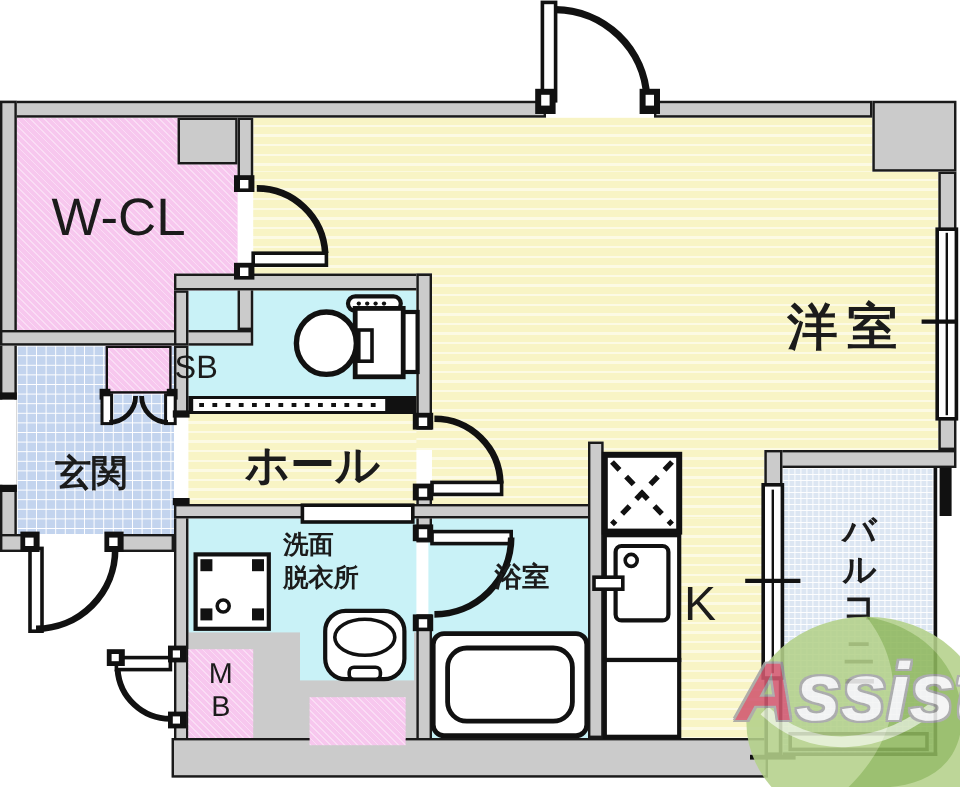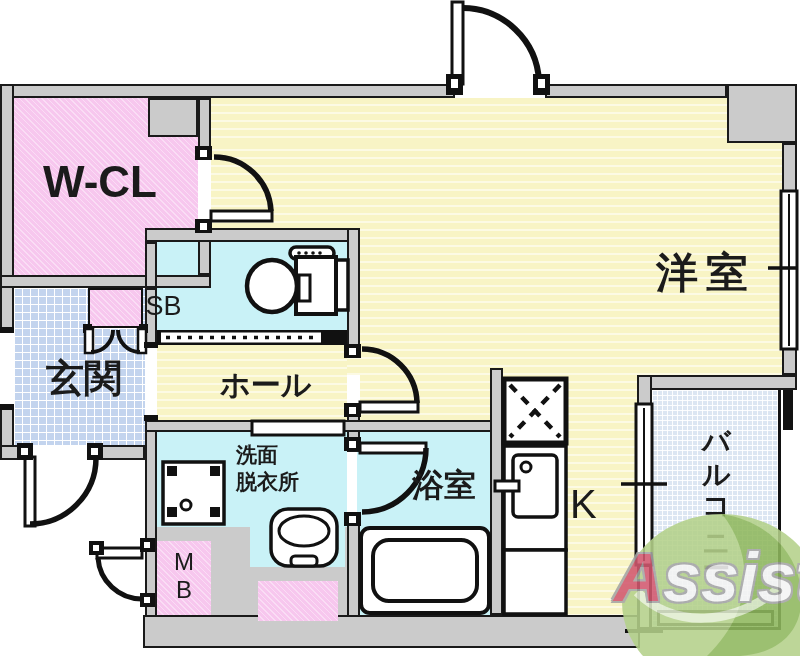--- a/index.html
+++ b/index.html
@@ -193,29 +193,29 @@
       <line x1="510" y1="385" x2="560" y2="437" stroke="#111" stroke-width="4.5" stroke-dasharray="9 8"></line>
       <line x1="560" y1="385" x2="510" y2="437" stroke="#111" stroke-width="4.5" stroke-dasharray="9 8"></line>
       <rect x="504" y="446" width="62" height="104" fill="#fff" stroke="#111" stroke-width="3.5"></rect>
       <rect x="513" y="455" width="44" height="62" rx="5" fill="#fff" stroke="#111" stroke-width="3.5"></rect>
       <circle cx="526" cy="467" r="5" fill="#fff" stroke="#111" stroke-width="3"></circle>
       <rect x="495" y="481" width="24" height="10" fill="#fff" stroke="#111" stroke-width="3"></rect>
       <rect x="504" y="550" width="62" height="64" fill="#fff" stroke="#111" stroke-width="3.5"></rect>
     </g>
   </svg>
 
-  <div class="lbl" style="left:43px;top:158px;font-size:44px;font-weight:700;">W-CL</div>
-  <div class="lbl" style="left:46px;top:358px;font-size:38px;font-family:Liberation Serif, serif;">玄関</div>
+  <div class="lbl" style="left:43px;top:158px;font-size:44px;font-weight:400;">W-CL</div>
+  <div class="lbl" style="left:46px;top:378px;font-size:30px;font-family:Liberation Serif, serif;">玄関</div>
   <div class="lbl" style="left:88px;top:292px;width:55px;text-align:center;font-size:27px;font-weight:500;padding-left:48px;">SB</div>
-  <div class="lbl" style="left:204px;top:368px;font-size:30px;margin-left:16px;">ホール</div>
+  <div class="lbl" style="left:204px;top:368px;font-size:37px;">ホール</div>
   <div class="lbl" style="left:236px;top:441px;width:96px;text-align:left;font-size:21px;line-height:27px;">
     <div>洗面</div>
     <div>脱衣所</div>
   </div>
-  <div class="lbl" style="left:412px;top:468px;font-size:32px;">浴室</div>
+  <div class="lbl" style="left:412px;top:468px;font-size:23px;">浴室</div>
   <div class="lbl" style="left:656px;top:250px;font-size:42px;letter-spacing:8px;">洋室</div>
   <div class="lbl" style="left:570px;top:482px;font-size:40px;font-weight:500;">K</div>
   <div class="lbl v-text" style="left:700px;top:410px;height:200px;font-size:28px;letter-spacing:4px;">バルコニー</div>
   <div class="lbl" style="left:157px;top:548px;width:54px;text-align:center;font-size:24px;line-height:28px;font-weight:500;">
     <div>M</div>
     <div>B</div>
   </div>
 
   <div id="logo">
     <svg width="190" height="144">

